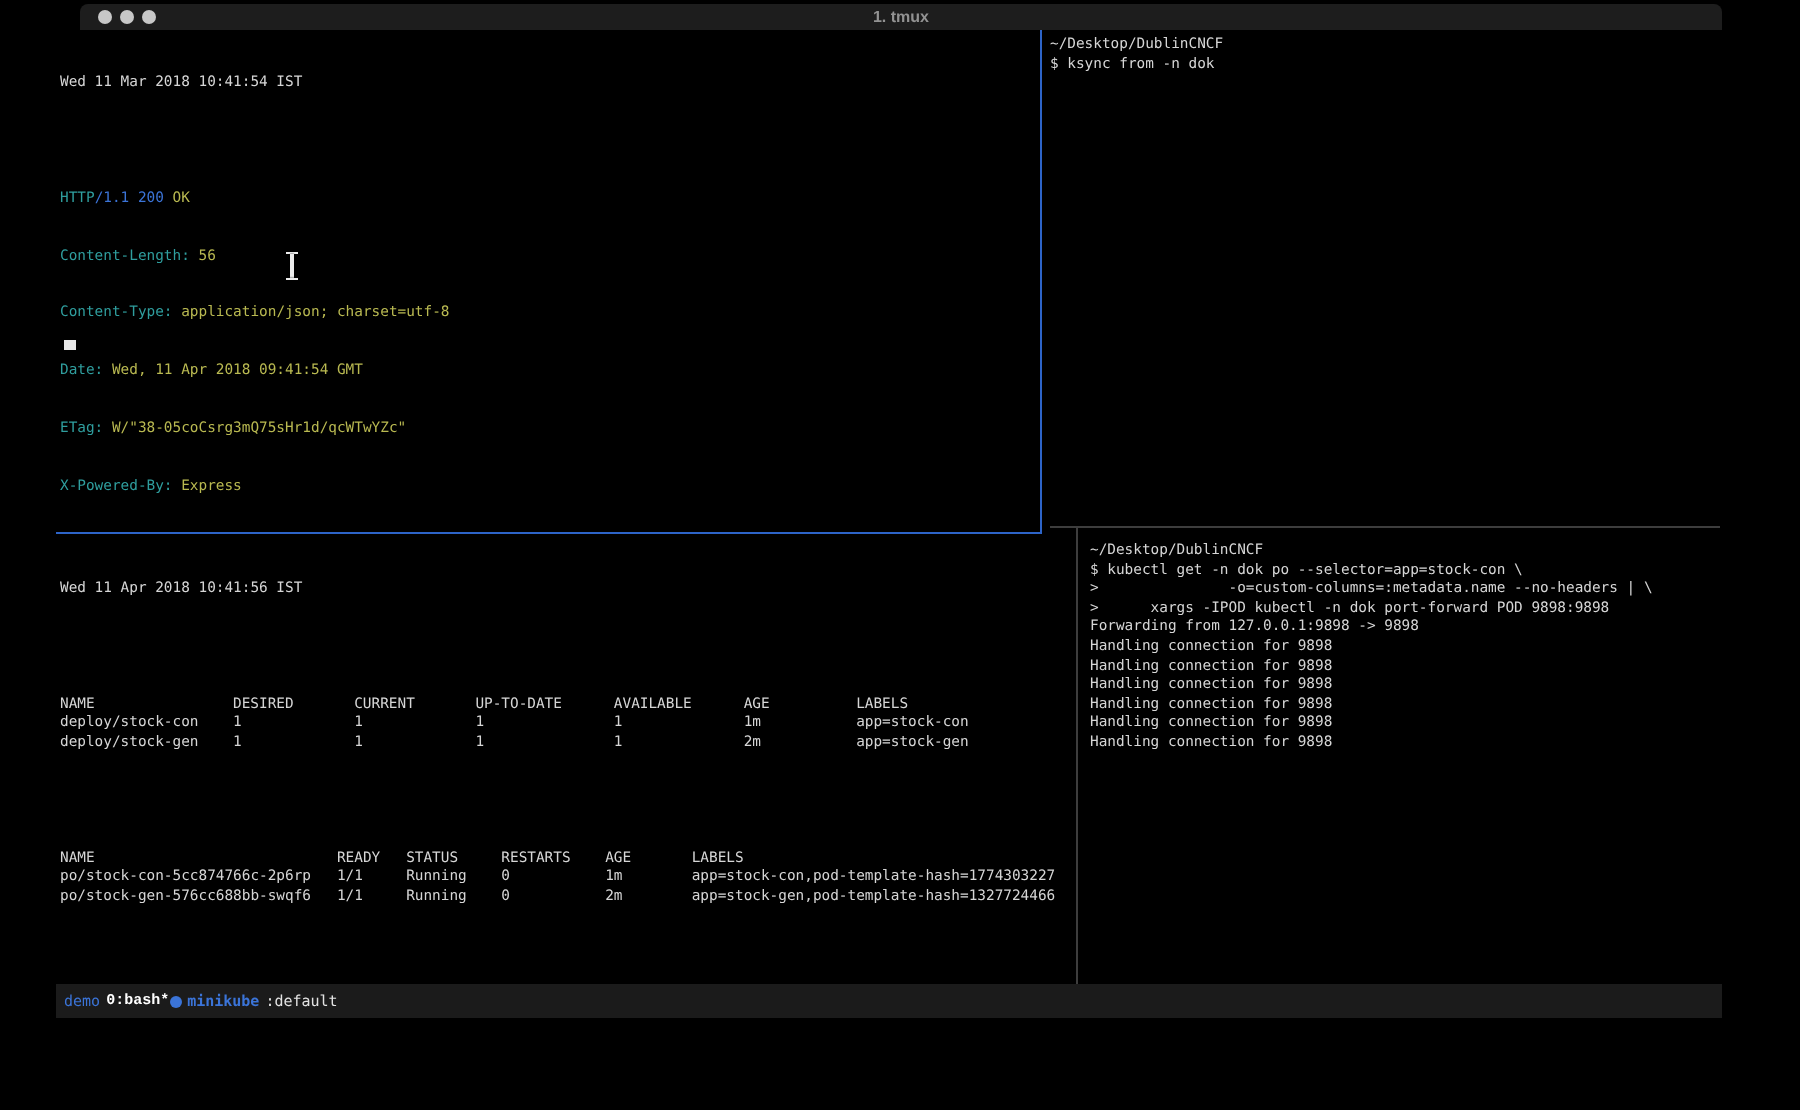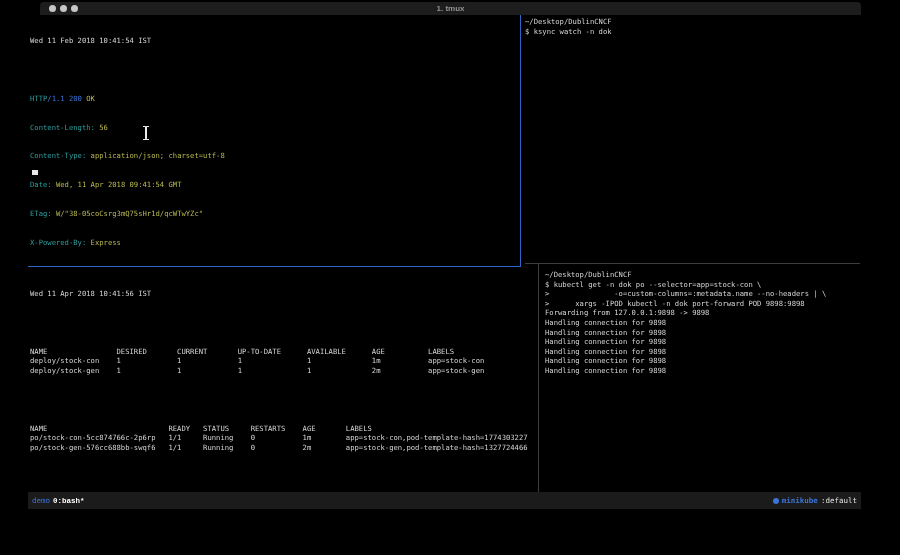--- a/index.html
+++ b/index.html
@@ -41,21 +41,21 @@
   
   .block-cursor{position:absolute;left:4px;top:155px;width:5.5px;height:4.5px;background:#e8e8e8;}
   .ibeam{position:absolute;left:114px;top:111px;width:8px;height:14px;z-index:5;}
   .ibeam .stem{position:absolute;left:3.2px;top:1px;width:1.4px;height:12px;background:#ededed;
                box-shadow:0 0 1px #000;}
   .ibeam .cap{position:absolute;left:1px;width:6px;height:1.4px;background:#ededed;box-shadow:0 0 1px #000;}
   .ibeam .cap.top{top:0;} .ibeam .cap.bot{bottom:0;}
 
   
   .statusbar{position:absolute;left:0;bottom:0;right:0;height:17px;background:#1b1b1b;
-             display:flex;justify-content:space-between;align-items:center;
+             display:flex;align-items:center;
              font-size:7.5px;padding:0 4px;color:#dcdcdc;}
   .sb-left,.sb-right{display:flex;align-items:center;gap:3px;white-space:pre;}
   .sb-session{color:#3b74d8;}
   .sb-window{color:#ffffff;font-weight:bold;font-family:Liberation Mono, monospace;}
   .sb-context{color:#3b74d8;font-weight:bold;}
   .sb-namespace{color:#e3e3e3;}
   .helm-dot{width:6px;height:6px;border-radius:50%;background:#3b74d8;display:inline-block;}
 </style>
 </head>
 <body>
@@ -67,38 +67,38 @@
       <div class="light"></div>
       <div class="light"></div>
       <div class="light"></div>
     </div>
     <div class="wtitle">1. tmux</div>
   </div>
 
   <div class="content">
 
     <div class="pane pane-tl">
-      <div class="tline">Wed 11 Feb 2018 10:41:54 IST</div>
+      <div class="tline">Wed 11 Mar 2018 10:41:54 IST</div>
       <div class="tline"></div>
       <div class="tline"><span class="teal">HTTP</span><span class="blue">/1.1 200</span><span class="yellow"> OK</span></div>
       <div class="tline"><span class="teal">Content-Length:</span><span class="yellow"> 56</span></div>
       <div class="tline"><span class="teal">Content-Type:</span><span class="yellow"> application/json; charset=utf-8</span></div>
       <div class="tline"><span class="teal">Date:</span><span class="yellow"> Wed, 11 Apr 2018 09:41:54 GMT</span></div>
       <div class="tline"><span class="teal">ETag:</span><span class="yellow"> W/"38-05coCsrg3mQ75sHr1d/qcWTwYZc"</span></div>
       <div class="tline"><span class="teal">X-Powered-By:</span><span class="yellow"> Express</span></div>
       
       
       
       
       
       
       <div class="block-cursor"></div>
     </div>
 
-    <div class="pane pane-tr"><div class="tline">~/Desktop/DublinCNCF</div><div class="tline">$ ksync watch -n dok</div></div>
+    <div class="pane pane-tr"><div class="tline">~/Desktop/DublinCNCF</div><div class="tline">$ ksync from -n dok</div></div>
 
     <div class="pane pane-bl">
       <div class="tline">Wed 11 Apr 2018 10:41:56 IST</div>
       <div class="tline"></div>
       <div><div class="tline trow"><span style="width: 20ch;">NAME</span><span style="width: 14ch;">DESIRED</span><span style="width: 14ch;">CURRENT</span><span style="width: 16ch;">UP-TO-DATE</span><span style="width: 15ch;">AVAILABLE</span><span style="width: 13ch;">AGE</span><span>LABELS</span></div><div class="tline trow"><span style="width: 20ch;">deploy/stock-con</span><span style="width: 14ch;">1</span><span style="width: 14ch;">1</span><span style="width: 16ch;">1</span><span style="width: 15ch;">1</span><span style="width: 13ch;">1m</span><span>app=stock-con</span></div><div class="tline trow"><span style="width: 20ch;">deploy/stock-gen</span><span style="width: 14ch;">1</span><span style="width: 14ch;">1</span><span style="width: 16ch;">1</span><span style="width: 15ch;">1</span><span style="width: 13ch;">2m</span><span>app=stock-gen</span></div></div>
       <div class="tline"></div>
       <div><div class="tline trow"><span style="width: 32ch;">NAME</span><span style="width: 8ch;">READY</span><span style="width: 11ch;">STATUS</span><span style="width: 12ch;">RESTARTS</span><span style="width: 10ch;">AGE</span><span>LABELS</span></div><div class="tline trow"><span style="width: 32ch;">po/stock-con-5cc874766c-2p6rp</span><span style="width: 8ch;">1/1</span><span style="width: 11ch;">Running</span><span style="width: 12ch;">0</span><span style="width: 10ch;">1m</span><span>app=stock-con,pod-template-hash=1774303227</span></div><div class="tline trow"><span style="width: 32ch;">po/stock-gen-576cc688bb-swqf6</span><span style="width: 8ch;">1/1</span><span style="width: 11ch;">Running</span><span style="width: 12ch;">0</span><span style="width: 10ch;">2m</span><span>app=stock-gen,pod-template-hash=1327724466</span></div></div>
       <div class="tline"></div>
       
     </div>

